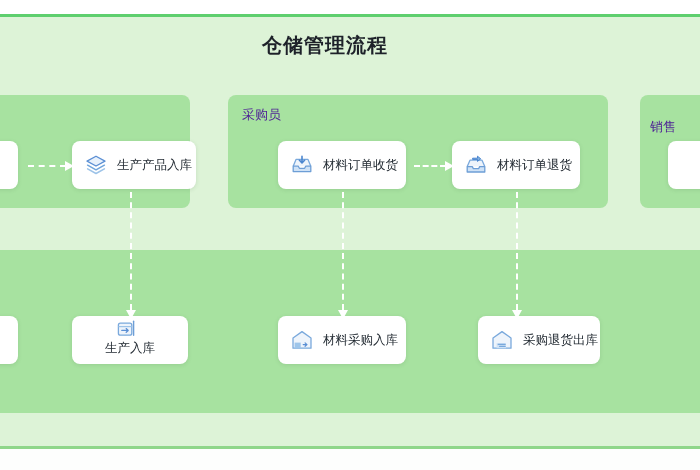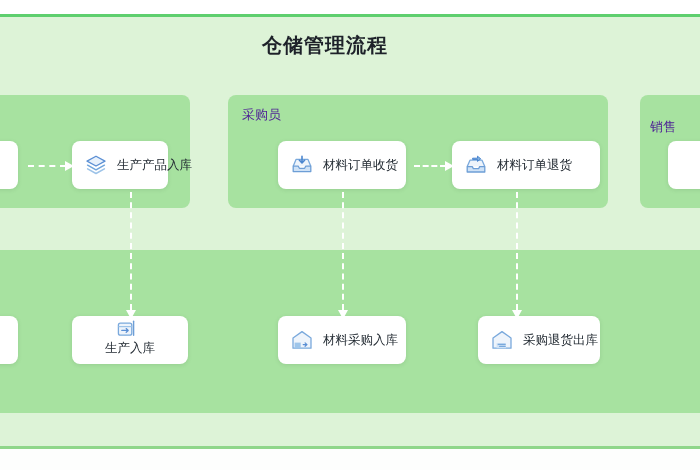--- a/index.html
+++ b/index.html
@@ -113,23 +113,23 @@
     margin-right: 9px;
     display: block;
   }
   .node .node-label {
     font-size: 12.5px;
     color: #232b33;
     white-space: nowrap;
   }
 
   
-  .n-prod-in   { left: 72px;  top: 141px; width: 96px; }
+  .n-prod-in   { left: 72px;  top: 141px; width: 124px; }
   .n-recv      { left: 278px; top: 141px; width: 128px; }
-  .n-return    { left: 452px; top: 141px; width: 148px; }
+  .n-return    { left: 452px; top: 141px; width: 128px; }
   .n-cut-left  { left: -46px; top: 141px; width: 64px;  }
   .n-cut-right { left: 668px; top: 141px; width: 80px;  }
 
   
   .n-prod-stock  { left: 72px;  top: 316px; width: 116px; flex-direction: column; }
   .n-mat-stock   { left: 278px; top: 316px; width: 128px; }
   .n-ret-out     { left: 466px; top: 316px; width: 122px; margin-left: 12px; }
   .n-cut-left-2  { left: -46px; top: 316px; width: 64px;  }
 
   

